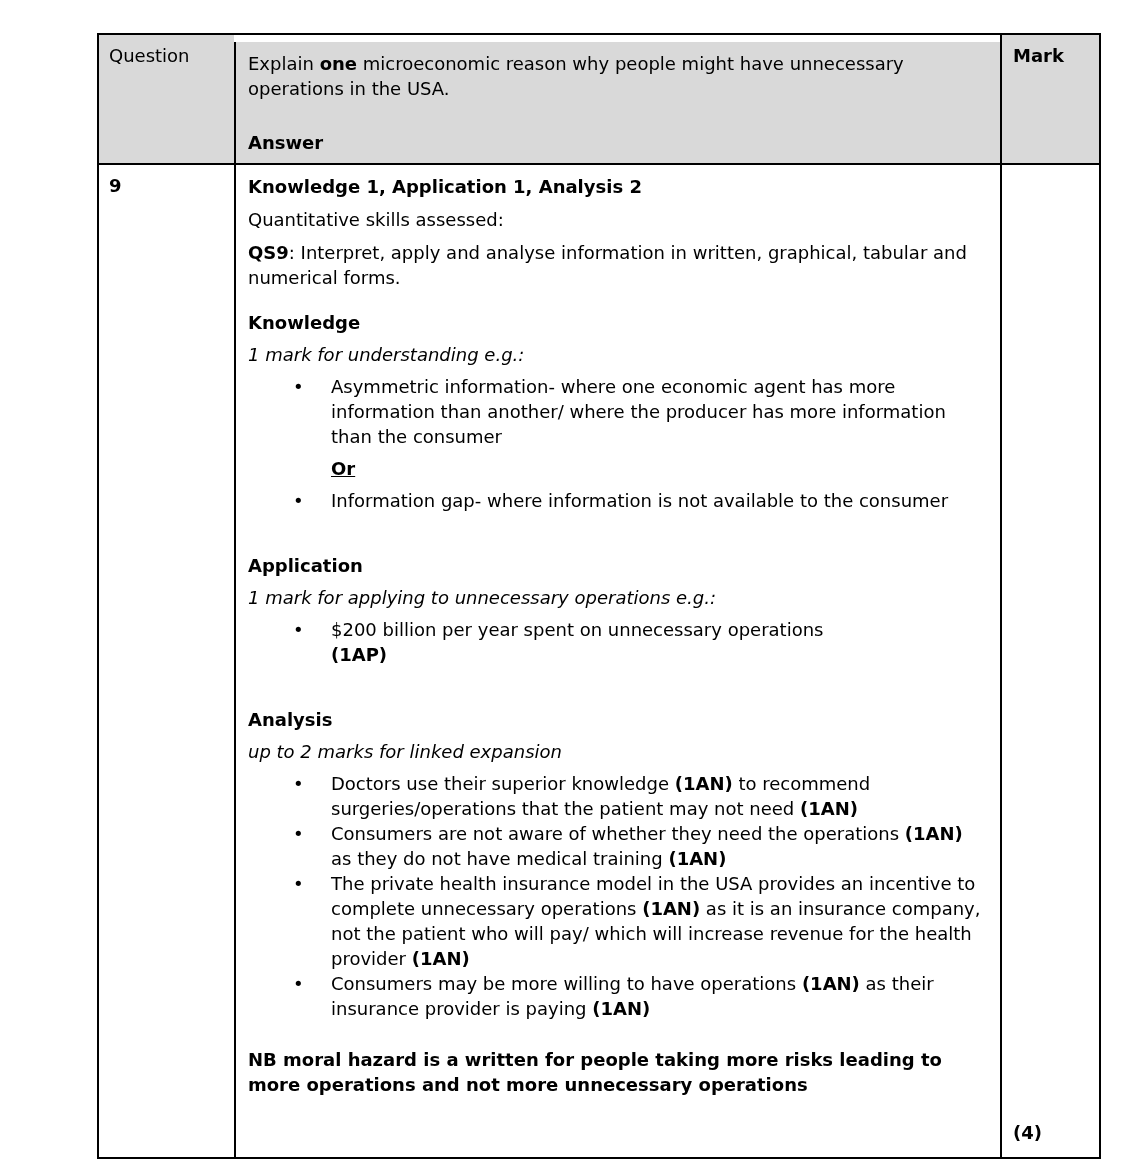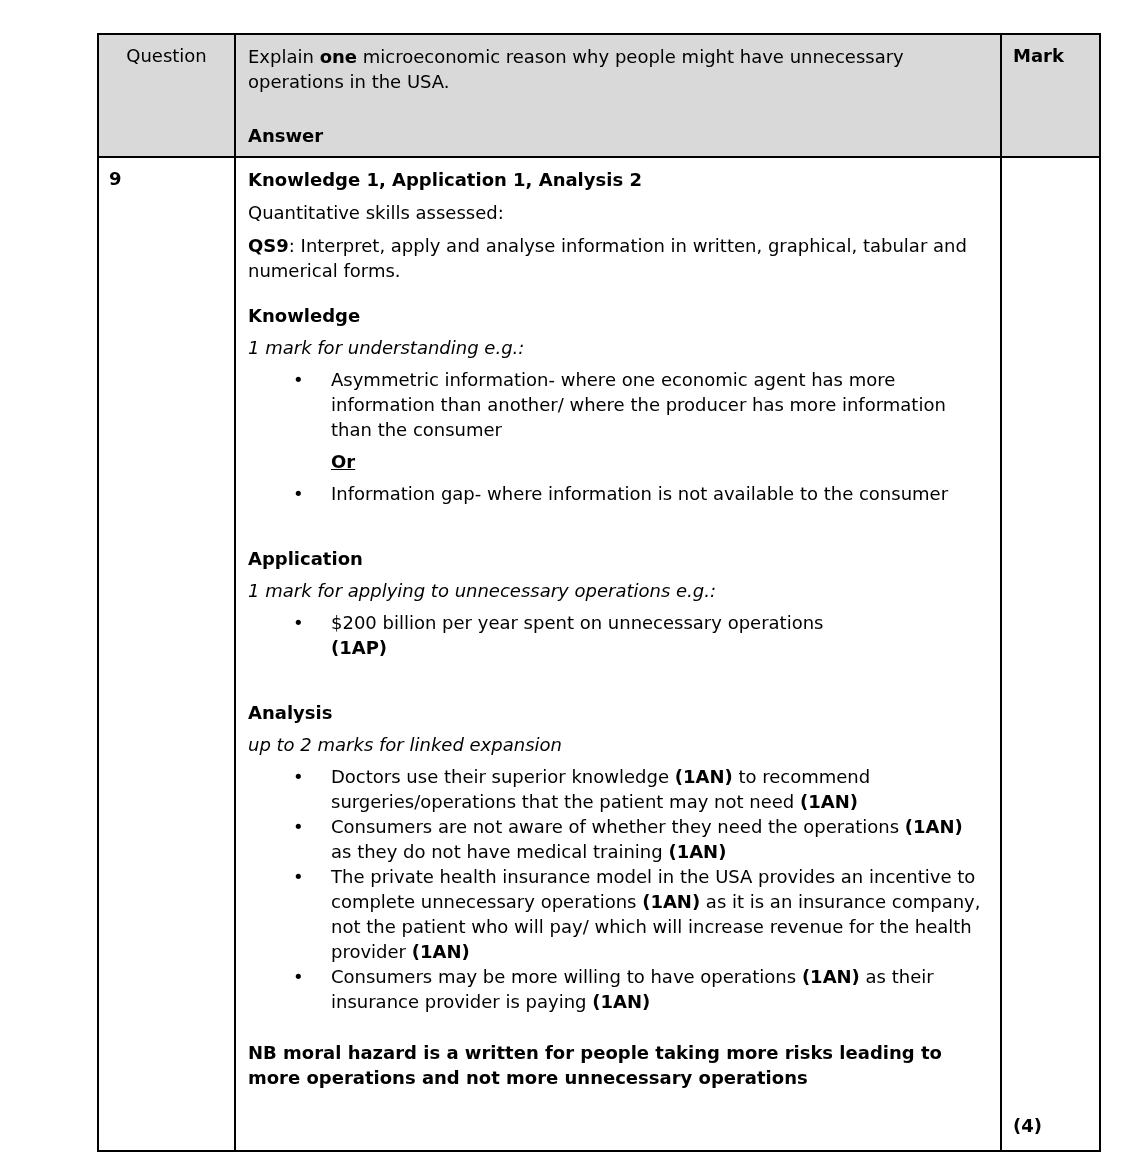--- a/index.html
+++ b/index.html
@@ -50,24 +50,24 @@
   .bullet .marker { position: absolute; left: 45px; top: 0; }
   .orline  { margin-left: 83px; margin-top: 7px; font-weight: bold; text-decoration: underline; }
   .nb      { margin-top: 26px; font-weight: bold; }
   [data-render="blocks"] > :first-child { margin-top: 0; }
 </style>
 </head>
 <body>
 
 <div class="doc-table">
 
-  <div class="cell head qcell" style="background: rgb(217, 217, 217); text-align: center;">
+  <div class="cell head qcell" style="background: rgb(217, 217, 217);">
     <span>Question</span>
   </div>
-  <div class="cell head ccell" style="background: rgb(217, 217, 217);">
+  <div class="cell head ccell" style="background: rgb(217, 217, 217); margin-top: 7px;">
     <div class="prompt"><span>Explain </span><span class="b">one</span><span> microeconomic reason why people might have unnecessary operations in the USA.</span></div>
     <div class="answer-label">Answer</div>
   </div>
   <div class="cell head mcell b" style="background: rgb(217, 217, 217);">
     <span>Mark</span>
   </div>
 
   <div class="cell body-row qcell b">
     <span>9</span>
   </div>

